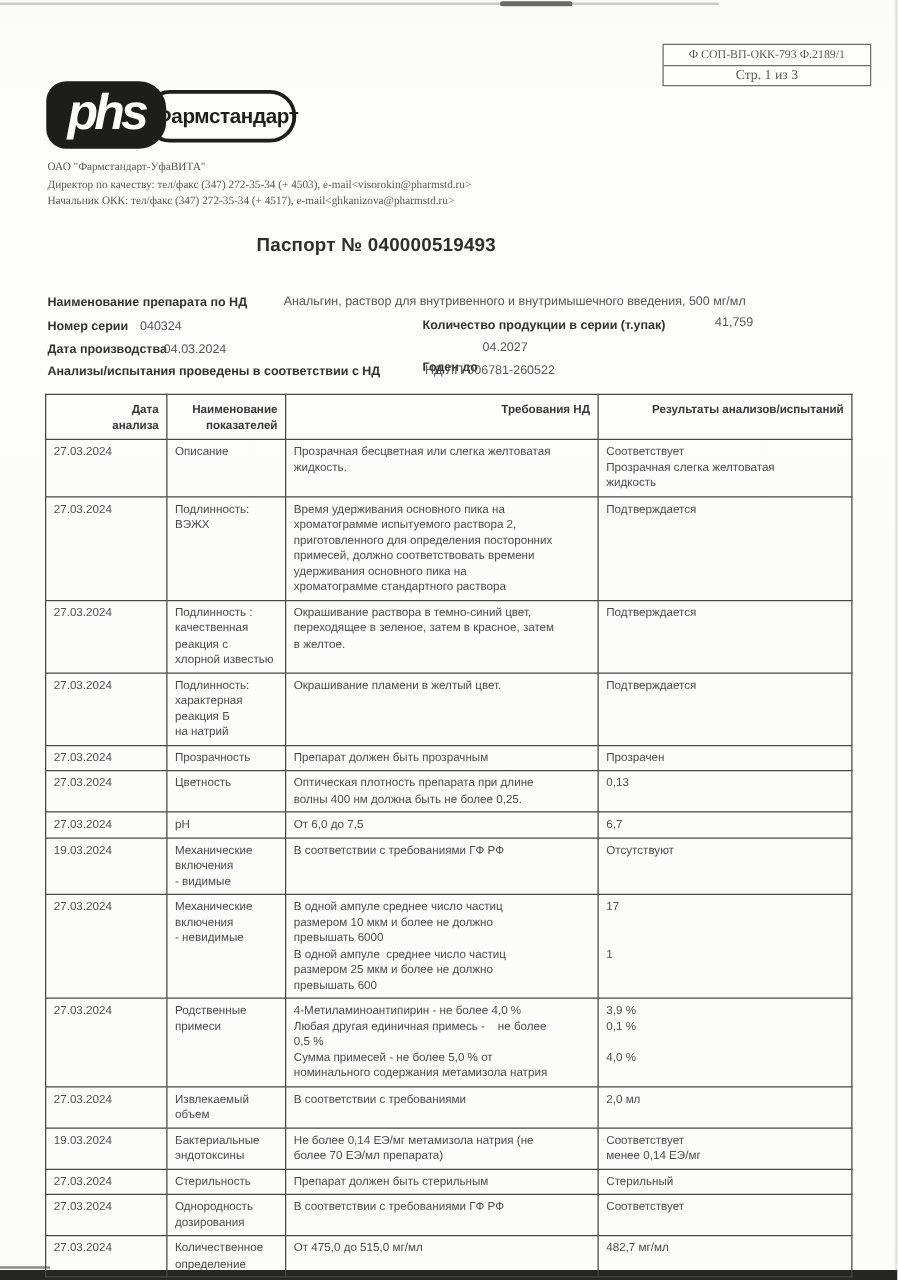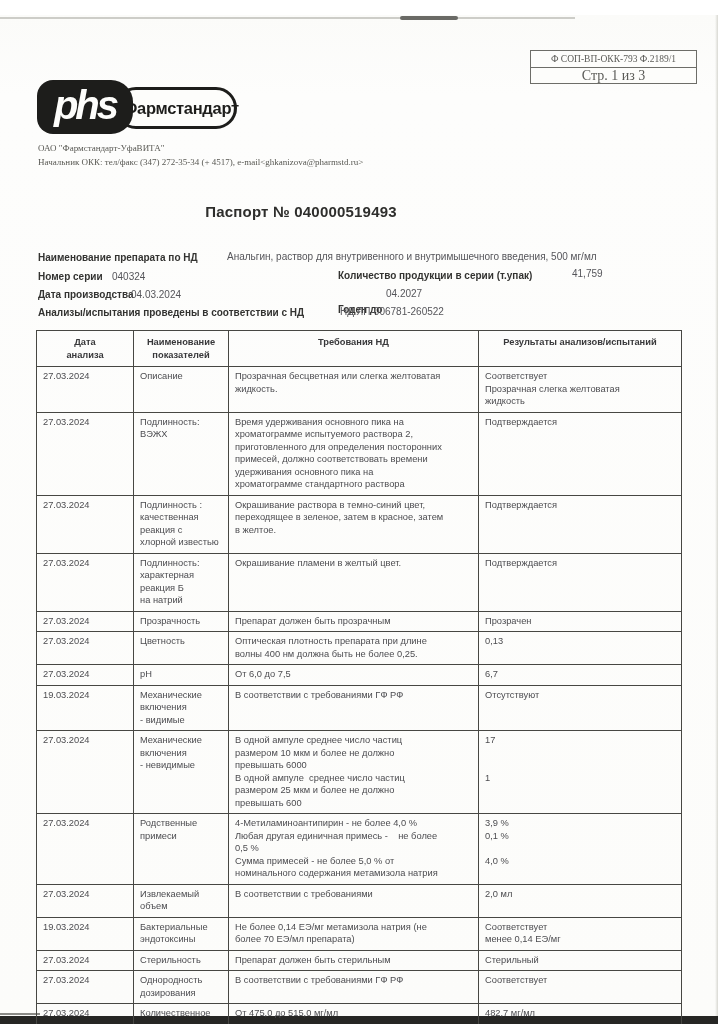--- a/index.html
+++ b/index.html
@@ -7,38 +7,37 @@
   body {
     font-family: "Liberation Sans", sans-serif;
     background: #ffffff;
     position: relative;
     overflow: hidden;
     color: #4a4a4a;
   }
   .page {
     position: absolute; inset: 0;
     background: linear-gradient(180deg, #fbfbf9 0%, #fdfdfc 8%, #fcfcfa 100%);
-    margin-top: 15px;
   }
   
   .scan-top-line { position: absolute; top: 2px; left: 0; width: 575px; height: 2px; background: #b9b9b4; opacity: .7; }
   .scan-top-blob { position: absolute; top: 1px; left: 400px; width: 58px; height: 4px; background: #6a6a66; border-radius: 2px; }
   .scan-bottom-strip { position: absolute; bottom: 0; left: 0; width: 718px; height: 8px; background: #262624; }
   .scan-bottom-line { position: absolute; bottom: 9px; left: 0; width: 40px; height: 2px; background: #8b8b87; }
   .scan-right-edge { position: absolute; top: 0; right: 0; width: 3px; height: 1016px; background: linear-gradient(90deg, transparent, #d8d8d2); }
 
   
   .form-box {
     position: absolute; top: 35px; left: 530px; width: 167px;
     border: 1.5px solid #6d6d68; background: #fdfdfb;
     font-family: "Liberation Serif", serif;
     color: #5b5b57; text-align: center;
   }
   .form-box .row1 { font-size: 9.5px; line-height: 16px; border-bottom: 1.2px solid #6d6d68; white-space: nowrap; }
-  .form-box .row2 { font-size: 14px; line-height: 15px; }
+  .form-box .row2 { font-size: 11px; line-height: 15px; }
 
   
   .logo { position: absolute; top: 63px; left: 37px; width: 200px; height: 58px; }
   .logo .pill {
     position: absolute; top: 9px; left: 78px; width: 122px; height: 42px;
     background: #fdfdfb; border: 3px solid #1d1d1b; border-radius: 21px;
     display: flex; align-items: center; justify-content: center;
   }
   .logo .pill span {
     font-size: 16.5px; font-weight: bold; color: #1d1d1b; letter-spacing: -0.3px;
@@ -83,21 +82,21 @@
   }
   .analysis-table th, .analysis-table td {
     border: 1.5px solid #474743;
     vertical-align: top; text-align: left;
     padding: 3px 6px 4px 6px;
     line-height: 12.5px;
     white-space: pre-wrap;
     overflow: hidden;
   }
   .analysis-table th {
-    font-weight: bold; text-align: center; vertical-align: top;
+    font-weight: bold; text-align: right; vertical-align: top;
     color: #38383a; padding-top: 5px; height: 36px;
   }
   col.c1 { width: 97px; } col.c2 { width: 95px; } col.c3 { width: 250px; } col.c4 { width: 203px; }
   .c-date { white-space: nowrap; }
 </style>
 </head>
 <body>
 
 <div class="page">
 
@@ -116,20 +115,21 @@
     <div class="pill">
       <span>Фармстандарт</span>
     </div>
     <div class="block">
       <span>phs</span>
     </div>
   </div>
 
   <div class="company">
     <div class="line">ОАО "Фармстандарт-УфаВИТА"</div>
+    <div class="line">Директор по качеству: тел/факс (347) 272-35-34 (+ 4503), e-mail&lt;visorokin@pharmstd.ru&gt;</div>
     <div class="line">Начальник ОКК: тел/факс (347) 272-35-34 (+ 4517), e-mail&lt;ghkanizova@pharmstd.ru&gt;</div>
   </div>
 
   <div class="doc-title">Паспорт № 040000519493</div>
 
   <div class="info">
     <span class="lbl" style="top:237px; left:38px;">Наименование препарата по НД</span>
     <span class="val" style="top:236px; left:227px;">Анальгин, раствор для внутривенного и внутримышечного введения, 500 мг/мл</span>
 
     <span class="lbl" style="top:256px; left:38px;">Номер серии</span>

